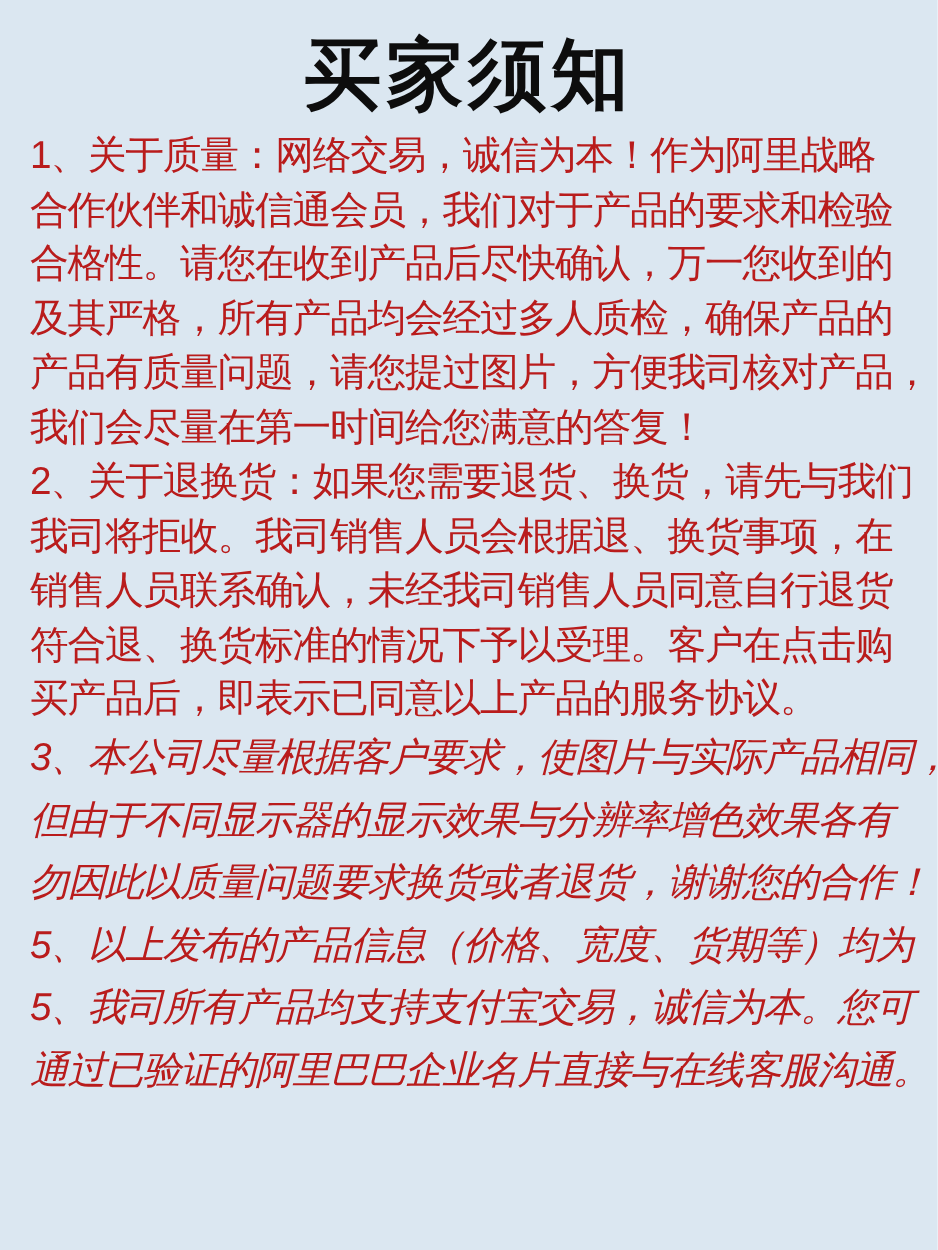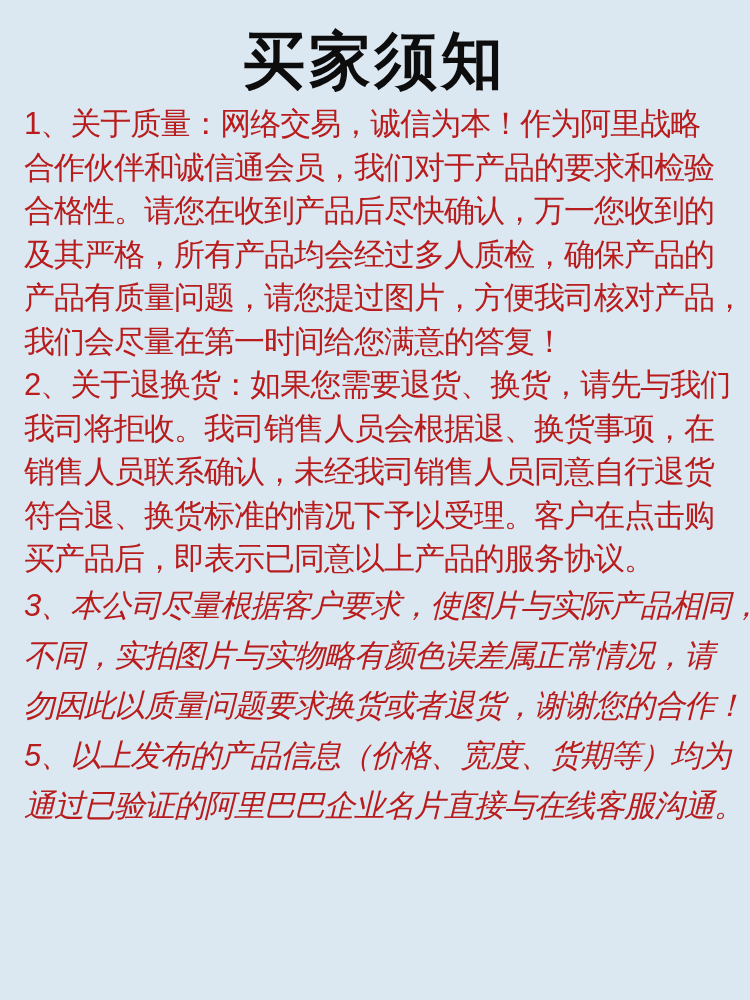--- a/index.html
+++ b/index.html
@@ -61,26 +61,27 @@
     <div class="sec sec-tight">
       <div class="notice-line">2、关于退换货：如果您需要退货、换货，请先与我们</div>
       <div class="notice-line">我司将拒收。我司销售人员会根据退、换货事项，在</div>
       <div class="notice-line">销售人员联系确认，未经我司销售人员同意自行退货</div>
       <div class="notice-line">符合退、换货标准的情况下予以受理。客户在点击购</div>
       <div class="notice-line">买产品后，即表示已同意以上产品的服务协议。</div>
     </div>
 
     <div class="sec sec-loose">
       <div class="notice-line">3、本公司尽量根据客户要求，使图片与实际产品相同，</div>
-      <div class="notice-line">不同，实拍图片与实物略有颜色误差属正常情况，请</div>
+      <div class="notice-line">但由于不同显示器的显示效果与分辨率增色效果各有</div>
       <div class="notice-line">勿因此以质量问题要求换货或者退货，谢谢您的合作！</div>
     </div>
 
     <div class="sec sec-loose">
       <div class="notice-line">5、以上发布的产品信息（价格、宽度、货期等）均为</div>
     </div>
 
     <div class="sec sec-loose">
+      <div class="notice-line">5、我司所有产品均支持支付宝交易，诚信为本。您可</div>
       <div class="notice-line">通过已验证的阿里巴巴企业名片直接与在线客服沟通。</div>
     </div>
 
   </div>
 </div>
 
 </body></html>

